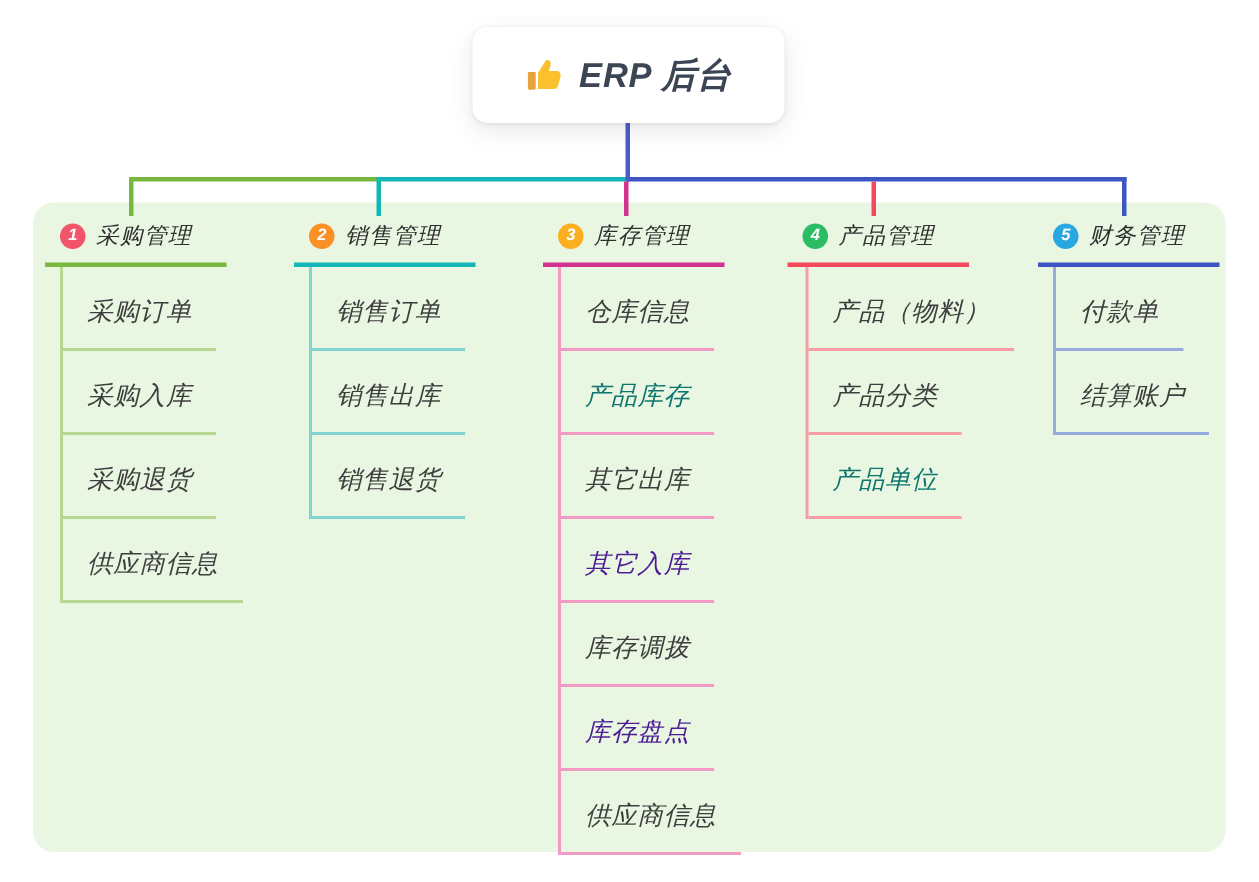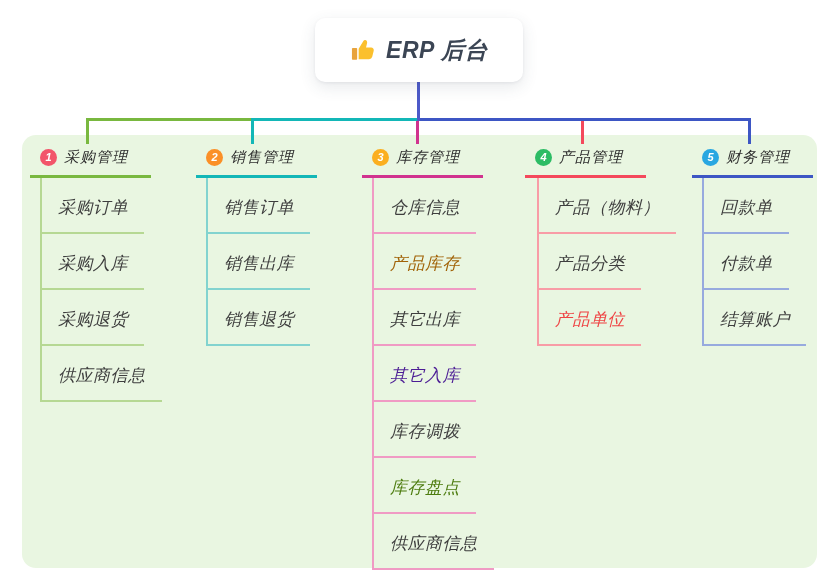--- a/index.html
+++ b/index.html
@@ -118,37 +118,37 @@
     <div class="branch-header" style="border-bottom-color: rgb(209, 51, 143);">
       <span class="badge" style="background: rgb(251, 175, 32);">3</span>
       <span class="branch-label" style="color: rgb(47, 47, 47); text-align: center;">库存管理</span>
     </div>
     <div class="children" style="border-left-color: rgb(240, 154, 196);">
   <div class="child" style="border-bottom-color: rgb(240, 154, 196);">
     <span class="child-label" style="color: rgb(62, 62, 62);">仓库信息</span>
   </div>
 
   <div class="child" style="border-bottom-color: rgb(240, 154, 196);">
-    <span class="child-label" style="color: #a16207;">产品库存</span>
+    <span class="child-label" style="color: #0f766e;">产品库存</span>
   </div>
 
   <div class="child" style="border-bottom-color: rgb(240, 154, 196);">
     <span class="child-label" style="color: rgb(62, 62, 62);">其它出库</span>
   </div>
 
   <div class="child" style="border-bottom-color: rgb(240, 154, 196);">
     <span class="child-label" style="color: #4c1d95;">其它入库</span>
   </div>
 
   <div class="child" style="border-bottom-color: rgb(240, 154, 196);">
     <span class="child-label" style="color: rgb(62, 62, 62);">库存调拨</span>
   </div>
 
   <div class="child" style="border-bottom-color: rgb(240, 154, 196);">
-    <span class="child-label" style="color: #4d7c0f;">库存盘点</span>
+    <span class="child-label" style="color: #4c1d95;">库存盘点</span>
   </div>
 
   <div class="child" style="border-bottom-color: rgb(240, 154, 196);">
     <span class="child-label" style="color: rgb(62, 62, 62);">供应商信息</span>
   </div>
 </div>
   </div>
 
   <div class="branch" style="left: 525px; top: 148px;">
     <div class="branch-header" style="border-bottom-color: rgb(244, 73, 92);">
@@ -158,34 +158,31 @@
     <div class="children" style="border-left-color: rgb(248, 156, 166); margin-left: 12px;">
   <div class="child" style="border-bottom-color: rgb(248, 156, 166);">
     <span class="child-label" style="color: rgb(62, 62, 62);">产品（物料）</span>
   </div>
 
   <div class="child" style="border-bottom-color: rgb(248, 156, 166);">
     <span class="child-label" style="color: rgb(62, 62, 62);">产品分类</span>
   </div>
 
   <div class="child" style="border-bottom-color: rgb(248, 156, 166);">
-    <span class="child-label" style="color: #ef4444;">产品单位</span>
+    <span class="child-label" style="color: #0f766e;">产品单位</span>
   </div>
 </div>
   </div>
 
   <div class="branch" style="left: 692px; top: 148px;">
     <div class="branch-header" style="border-bottom-color: rgb(61, 86, 196);">
       <span class="badge" style="background: rgb(41, 167, 225);">5</span>
       <span class="branch-label" style="color: rgb(47, 47, 47);">财务管理</span>
     </div>
     <div class="children" style="border-left-color: rgb(151, 170, 222);">
-  <div class="child" style="border-bottom-color: rgb(151, 170, 222);">
-    <span class="child-label" style="color: rgb(62, 62, 62);">回款单</span>
-  </div>
 
   <div class="child" style="border-bottom-color: rgb(151, 170, 222);">
     <span class="child-label" style="color: rgb(62, 62, 62);">付款单</span>
   </div>
 
   <div class="child" style="border-bottom-color: rgb(151, 170, 222);">
     <span class="child-label" style="color: rgb(62, 62, 62);">结算账户</span>
   </div>
 </div>
   </div>

